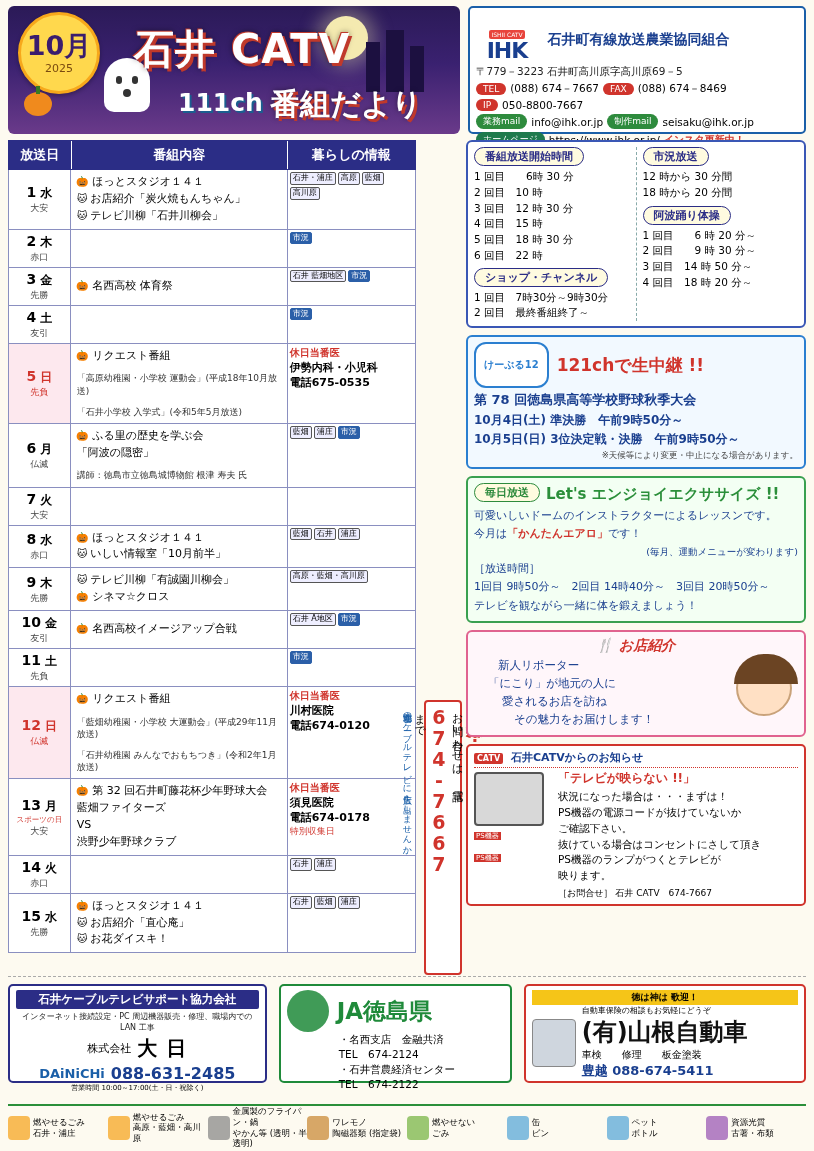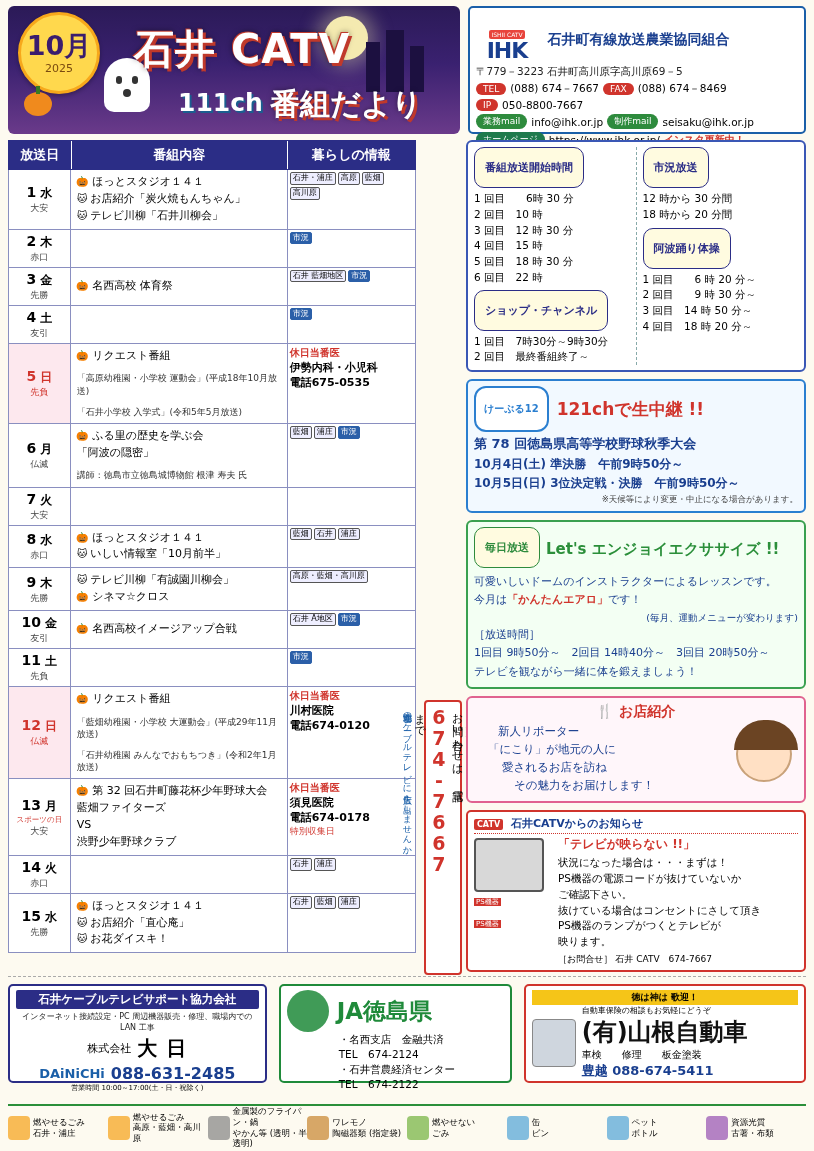--- a/index.html
+++ b/index.html
@@ -100,38 +100,38 @@
   .itag.blue { background:#2b5fa8; color:#fff; border-color:#2b5fa8; }
 
   
   .right { position:absolute; left:466px; top:140px; width:340px; }
   .panel { border:2px solid #3a57b5; border-radius:6px; background:#fff; margin-bottom:7px; padding:5px 6px; }
   .panel.pink { border-color:#e0638f; background:#fff6fa; }
   .panel.green { border-color:#3aa050; background:#f3fff3; }
   .panel.blue2 { border-color:#2b7fd0; background:#f2f9ff; }
   .panel-title {
     display:inline-block; background:#fffbe0; border:1.5px solid #2b2d86; color:#2b2d86;
-    font-size:11px; font-weight:bold; border-radius:10px; padding:12px 10px; margin-bottom:3px;
+    font-size:11px; font-weight:bold; border-radius:10px; padding:1px 10px; margin-bottom:3px;
   }
   .panel-title.grn { border-color:#2e8b3d; color:#2e8b3d; }
 
   .two-col { display:flex; gap:6px; }
   .tc-l { flex:1; } .tc-r { flex:1; border-left:1px dashed #8aa; padding-left:6px; }
   .tline { font-size:10.5px; line-height:1.5; }
   .live-title { font-size:17px; font-weight:bold; color:#d0342c; }
   .live-sub { font-size:13px; font-weight:bold; color:#1a3f8f; margin:3px 0; }
   .live-row { font-size:12px; color:#1a3f8f; font-weight:bold; margin:2px 0; }
   .note { font-size:8.5px; color:#444; text-align:right; }
   .cable-pill { display:inline-block; background:#fff; border:2px solid #2b7fd0; color:#2b7fd0; border-radius:12px; font-size:10px; font-weight:bold; padding:14px 8px; }
 
   .ex-title { font-size:15px; font-weight:bold; color:#2b8f3a; }
   .ex-line { font-size:11px; color:#1a3f8f; margin:3px 0; line-height:1.4; }
   .ex-line b { color:#d0342c; }
 
-  .shop-title { font-size:14px; font-weight:bold; color:#d0342c; }
+  .shop-title { font-size:14px; font-weight:bold; color:#d0342c;font-style:italic; }
   .shop-line { font-size:11.5px; color:#1a3f8f; margin:3px 0; }
   .face { width:56px; height:56px; border-radius:50%; background:#ffe0c4; border:2px solid #c9a27a; position:absolute; right:12px; top:28px; }
   .face:before { content:""; position:absolute; left:-4px; top:-8px; width:64px; height:30px; background:#6b4423; border-radius:32px 32px 0 0; }
 
   .notice { border:2px solid #d0342c; border-radius:5px; background:#fff; padding:4px 6px; }
   .notice-hd { font-size:11px; font-weight:bold; color:#1a3f8f; border-bottom:1px dotted #d0342c; padding-bottom:2px; }
   .notice-big { color:#d0342c; font-weight:bold; font-size:12px; margin:2px 0; }
   .tvbox { width:70px; height:54px; border:2px solid #555; border-radius:4px; background:#d8d8d8; display:inline-block; }
 
   

